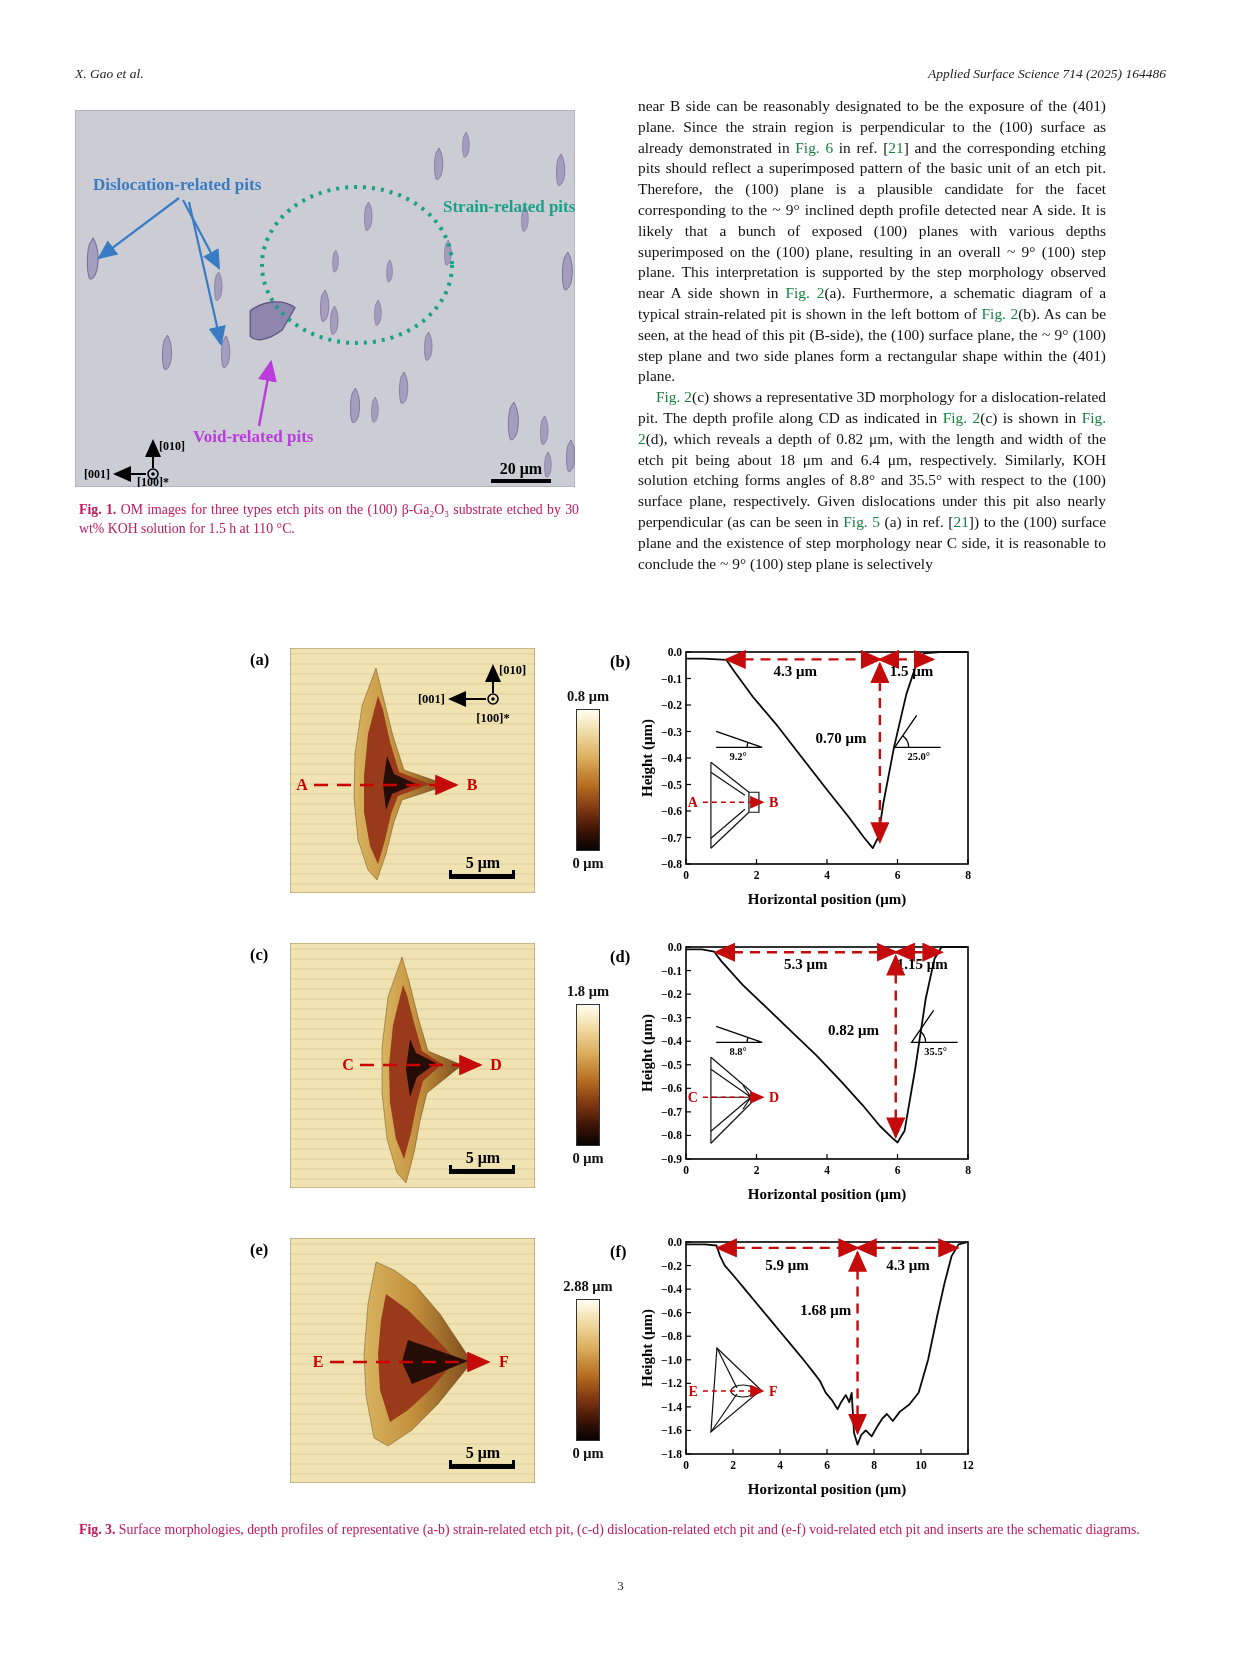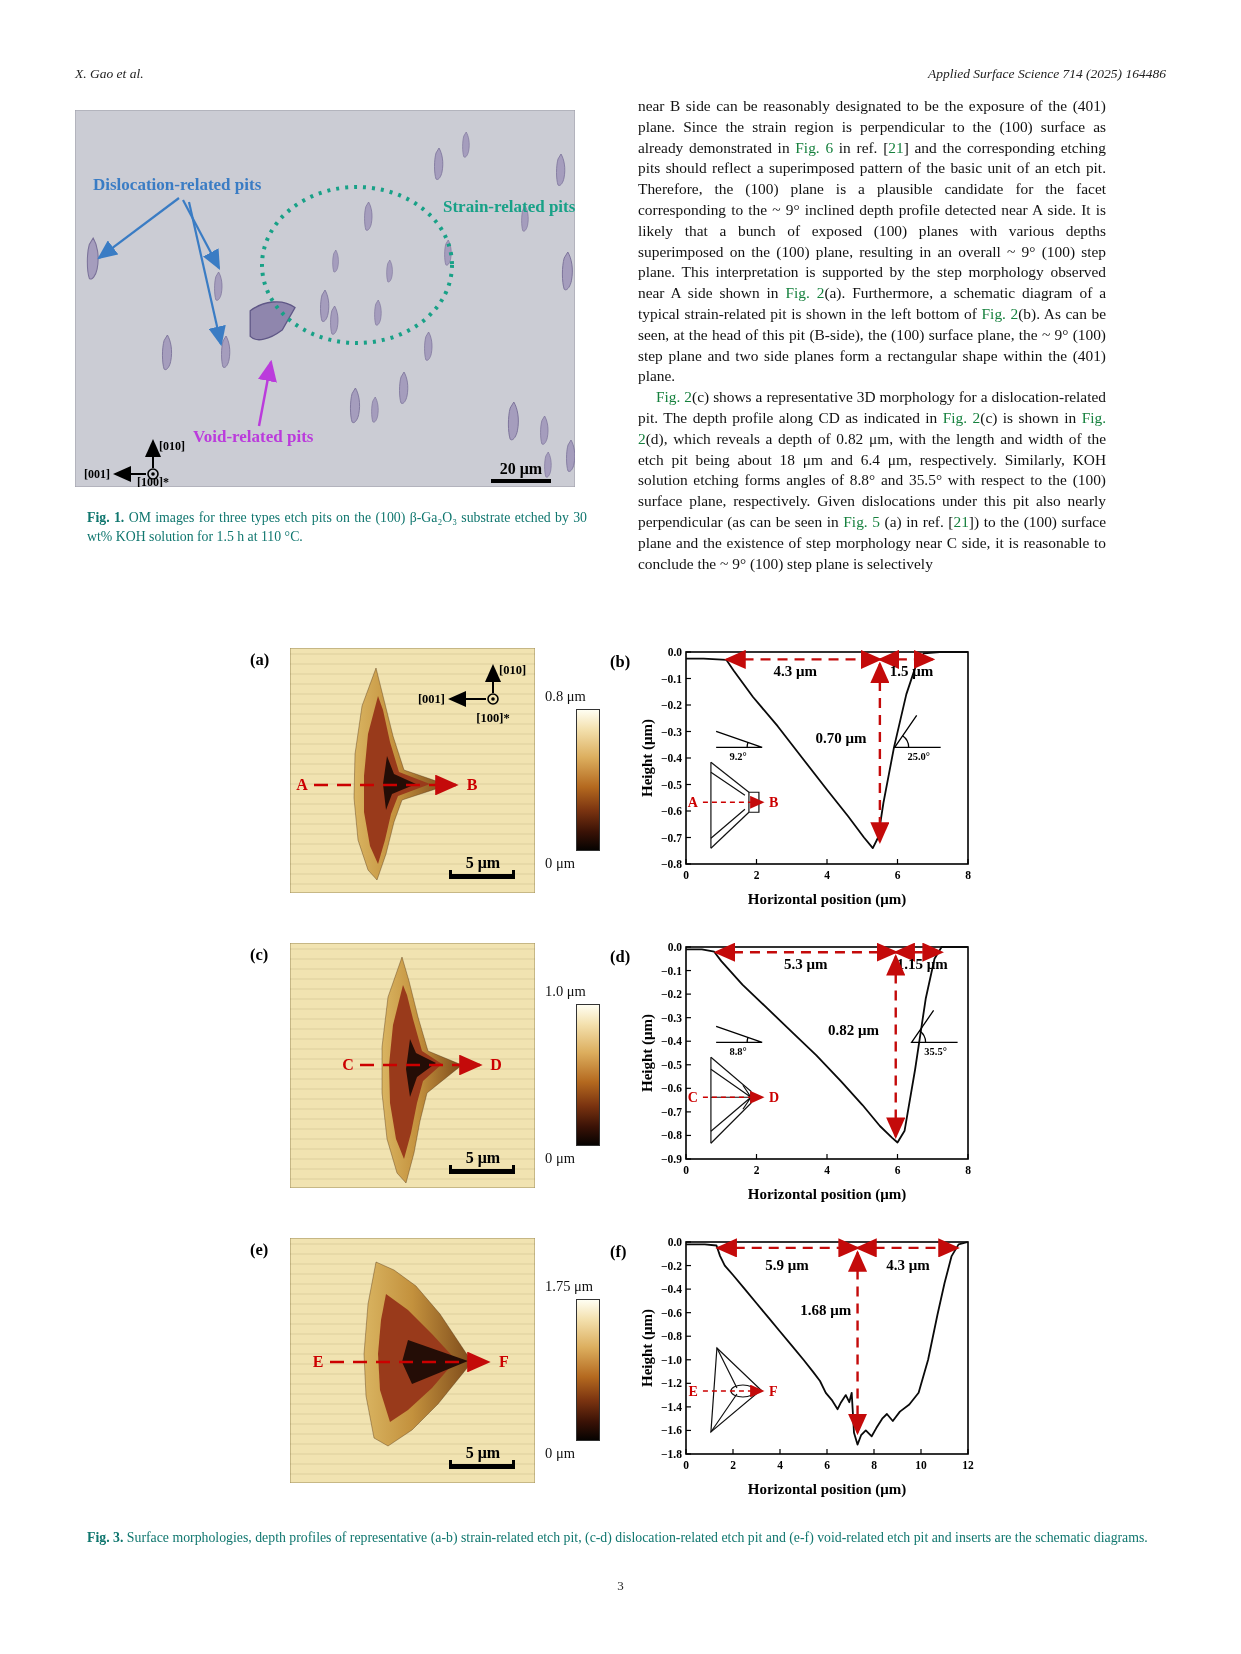--- a/index.html
+++ b/index.html
@@ -2,33 +2,33 @@
 <html><head>
 <meta charset="utf-8">
 <style>
   html,body{margin:0;padding:0;background:#9a9a9a;}
   .page{position:relative;width:1241px;height:1654px;background:#ffffff;margin:0 auto;
         font-family:"Liberation Serif",serif;color:#111;overflow:hidden;}
   .hdr{position:absolute;top:66px;font-style:italic;font-size:13.5px;color:#222;}
   .hdr-l{left:75px;}
   .hdr-r{right:75px;text-align:left;}
   #fig1{position:absolute;left:75px;top:110px;width:552px;height:377px;}
-  .caption{position:absolute;font-size:13.8px;line-height:1.38;margin:12px;text-align:justify;color:#0f766e;font-family:Liberation Serif, serif;}
+  .caption{position:absolute;font-size:13.8px;line-height:1.38;margin:4px;text-align:justify;color:#be185d;font-family:Liberation Serif, serif;}
   .fig1-caption{left:75px;top:496px;width:500px;}
   .fig2-caption{left:75px;top:1516px;width:1092px;}
   .cap-head{font-weight:bold;}
   #body-col{position:absolute;left:638px;top:96px;width:468px;font-size:15.4px;
             line-height:20.8px;text-align:justify;}
   #body-col p{margin:0;padding:0;}
   #body-col p.indent{text-indent:18px;}
   .link{color:#15803d;}
   .fig2-label{position:absolute;font-weight:bold;font-size:16.5px;color:#000;}
   .afm{position:absolute;left:290px;width:245px;height:245px;}
   .chart{position:absolute;left:640px;width:340px;height:272px;}
-  .cbar{position:absolute;left:545px;width:86px;text-align:left;font-size:14.5px;color:#111;}
+  .cbar{position:absolute;left:545px;width:86px;text-align:center;font-size:14.5px;color:#111;font-weight:bold;}
   .cbar .bar{width:22px;height:140px;margin:4px auto;border:1px solid #333;
     background:linear-gradient(180deg,#fffef2 0%,#f3e0ad 14%,#dcae5e 34%,#b4691f 55%,#7a3310 72%,#3a1206 87%,#060301 100%);}
   .page-num{position:absolute;left:0;right:0;top:1578px;text-align:center;font-size:13px;color:#222;}
 </style>
 </head>
 <body>
 
 <div class="page">
   <div class="hdr hdr-l">X. Gao et al.</div>
   <div class="hdr hdr-r">Applied Surface Science 714 (2025) 164486</div>
@@ -261,26 +261,26 @@
         <rect x="159" y="222" width="3" height="9" fill="#000"></rect>
         <rect x="222" y="222" width="3" height="9" fill="#000"></rect>
       </svg></div>
 
   <div class="cbar" style="top:688px">
     <div class="cbl">0.8 μm</div>
     <div class="bar"></div>
     <div class="cbl">0 μm</div>
   </div>
   <div class="cbar" style="top:983px">
-    <div class="cbl">1.0 μm</div>
+    <div class="cbl">1.8 μm</div>
     <div class="bar"></div>
     <div class="cbl">0 μm</div>
   </div>
   <div class="cbar" style="top:1278px">
-    <div class="cbl">1.75 μm</div>
+    <div class="cbl">2.88 μm</div>
     <div class="bar"></div>
     <div class="cbl">0 μm</div>
   </div>
 
   <div class="chart" id="chart-b" style="top:638px"><svg width="340" height="272" viewBox="0 0 340 272">
         <defs>
           <marker id="ra-b" markerWidth="9" markerHeight="8" refX="8" refY="4" orient="auto-start-reverse" markerUnits="strokeWidth">
             <path d="M0,0 L9,4 L0,8 Z" fill="#c40a0a"></path>
           </marker>
         </defs>

